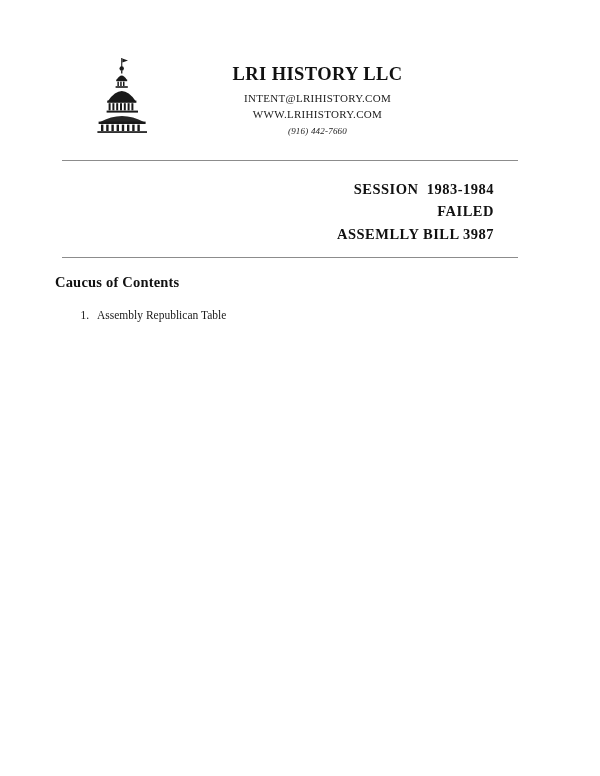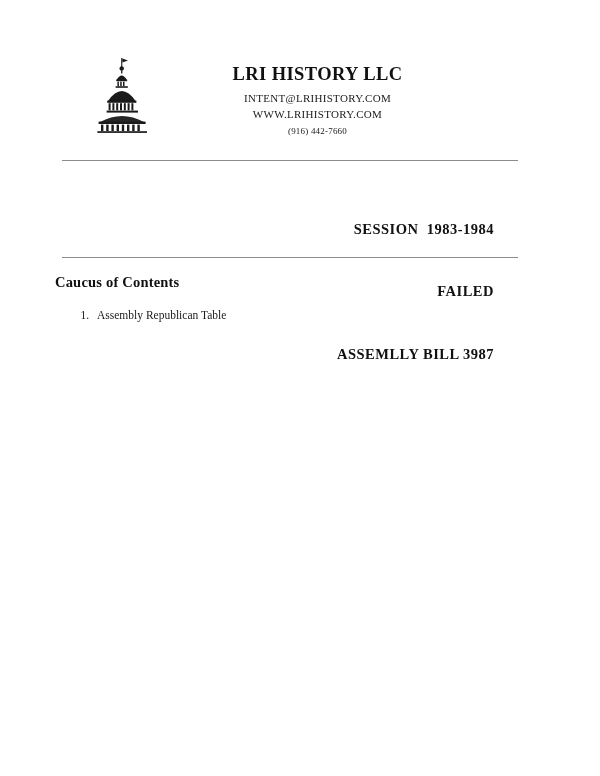--- a/index.html
+++ b/index.html
@@ -61,20 +61,21 @@
     letter-spacing: 0.3px;
     color: #1a1a1a;
     margin-bottom: 4px;
   }
   .org-phone {
     font-family: "Liberation Serif", serif;
     font-size: 9px;
     letter-spacing: 0.2px;
     color: #1a1a1a;
     margin-top: 6px;
+    font-style: italic;
   }
 
   
   .rule {
     position: absolute;
     left: 62px;
     width: 456px;
     height: 1px;
     background: #8c8c8c;
   }
@@ -87,21 +88,21 @@
     top: 178px;
     left: 62px;
     width: 432px;
     text-align: right;
     font-weight: bold;
     font-size: 14.5px;
     letter-spacing: 0.5px;
     color: #111111;
     line-height: 1.55;
   }
-  .session-block div { white-space: pre; margin-top: 40px; }
+  .session-block div { white-space: pre; }
 
   
   .toc-title {
     position: absolute;
     top: 274px;
     left: 55px;
     font-size: 14.5px;
     font-weight: bold;
     color: #111111;
     letter-spacing: 0.2px;

